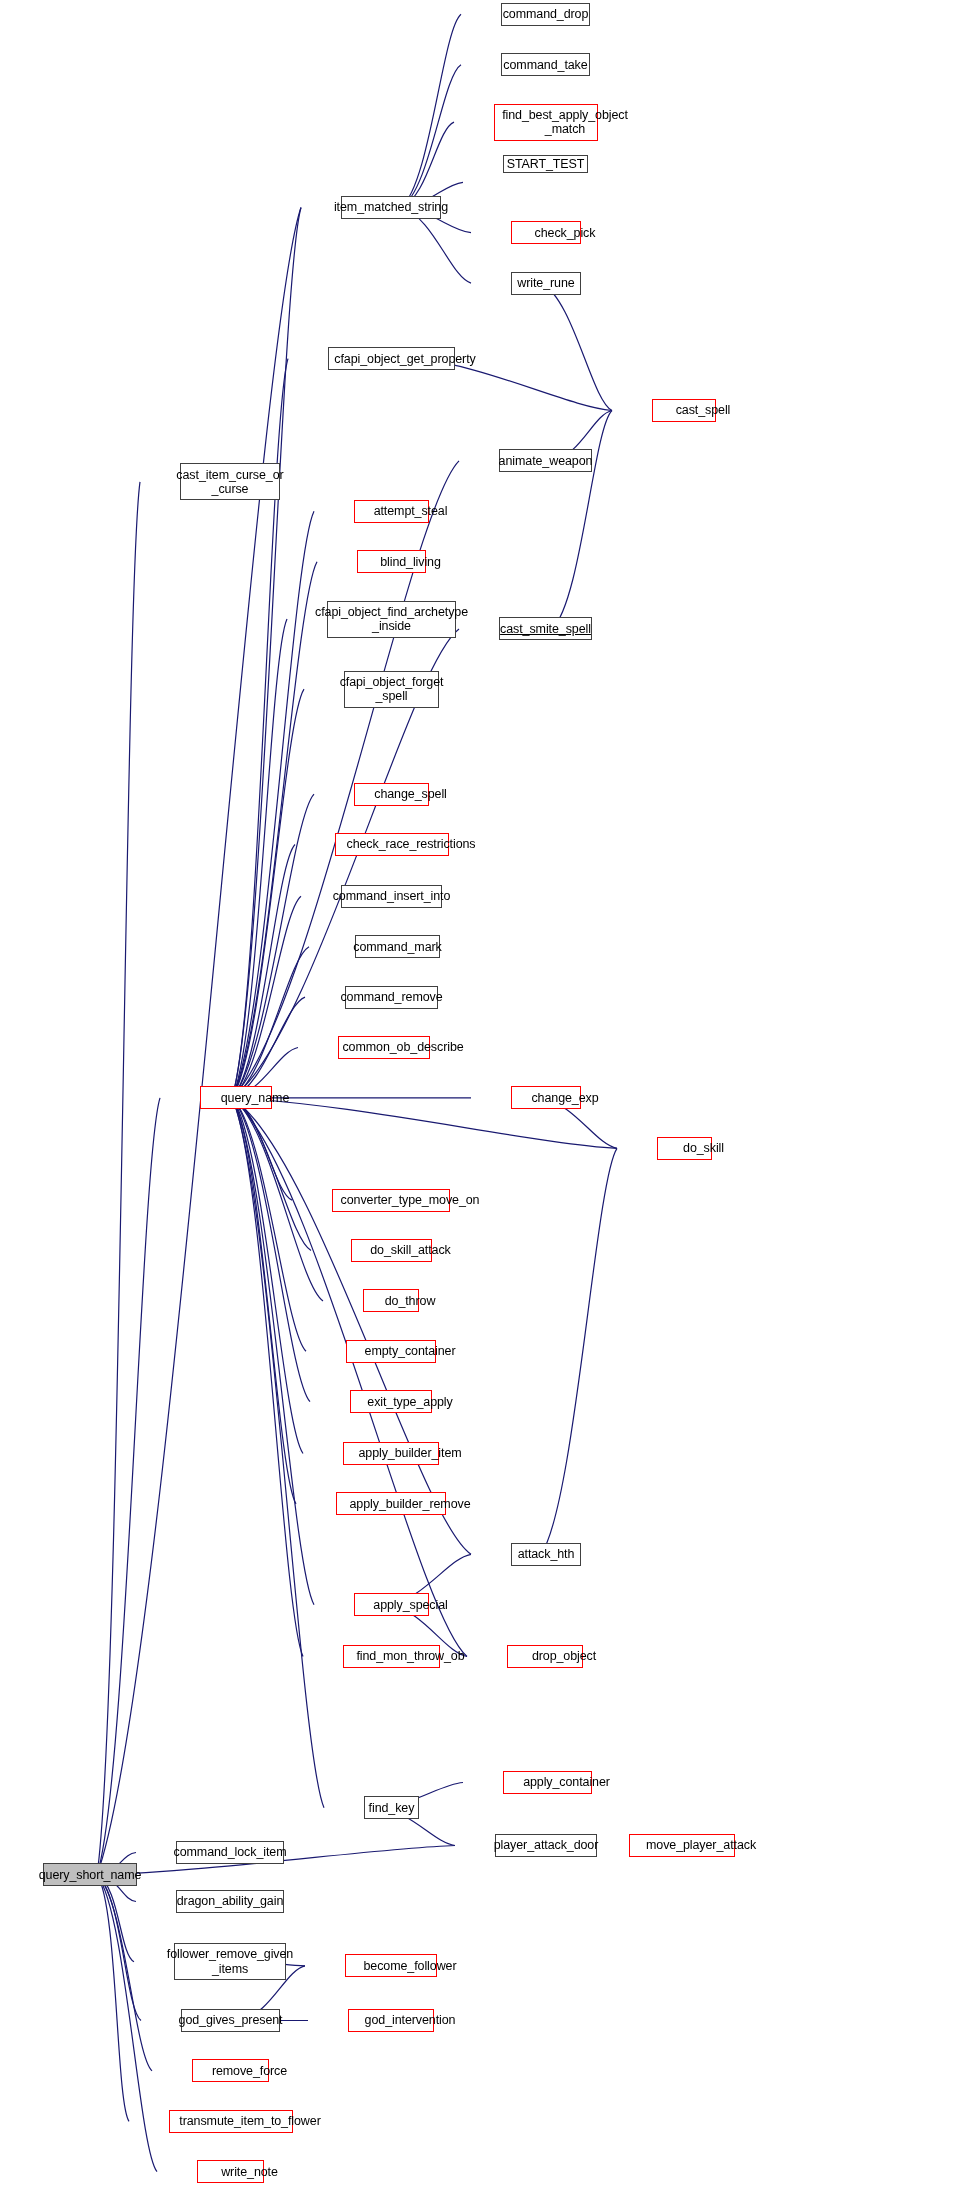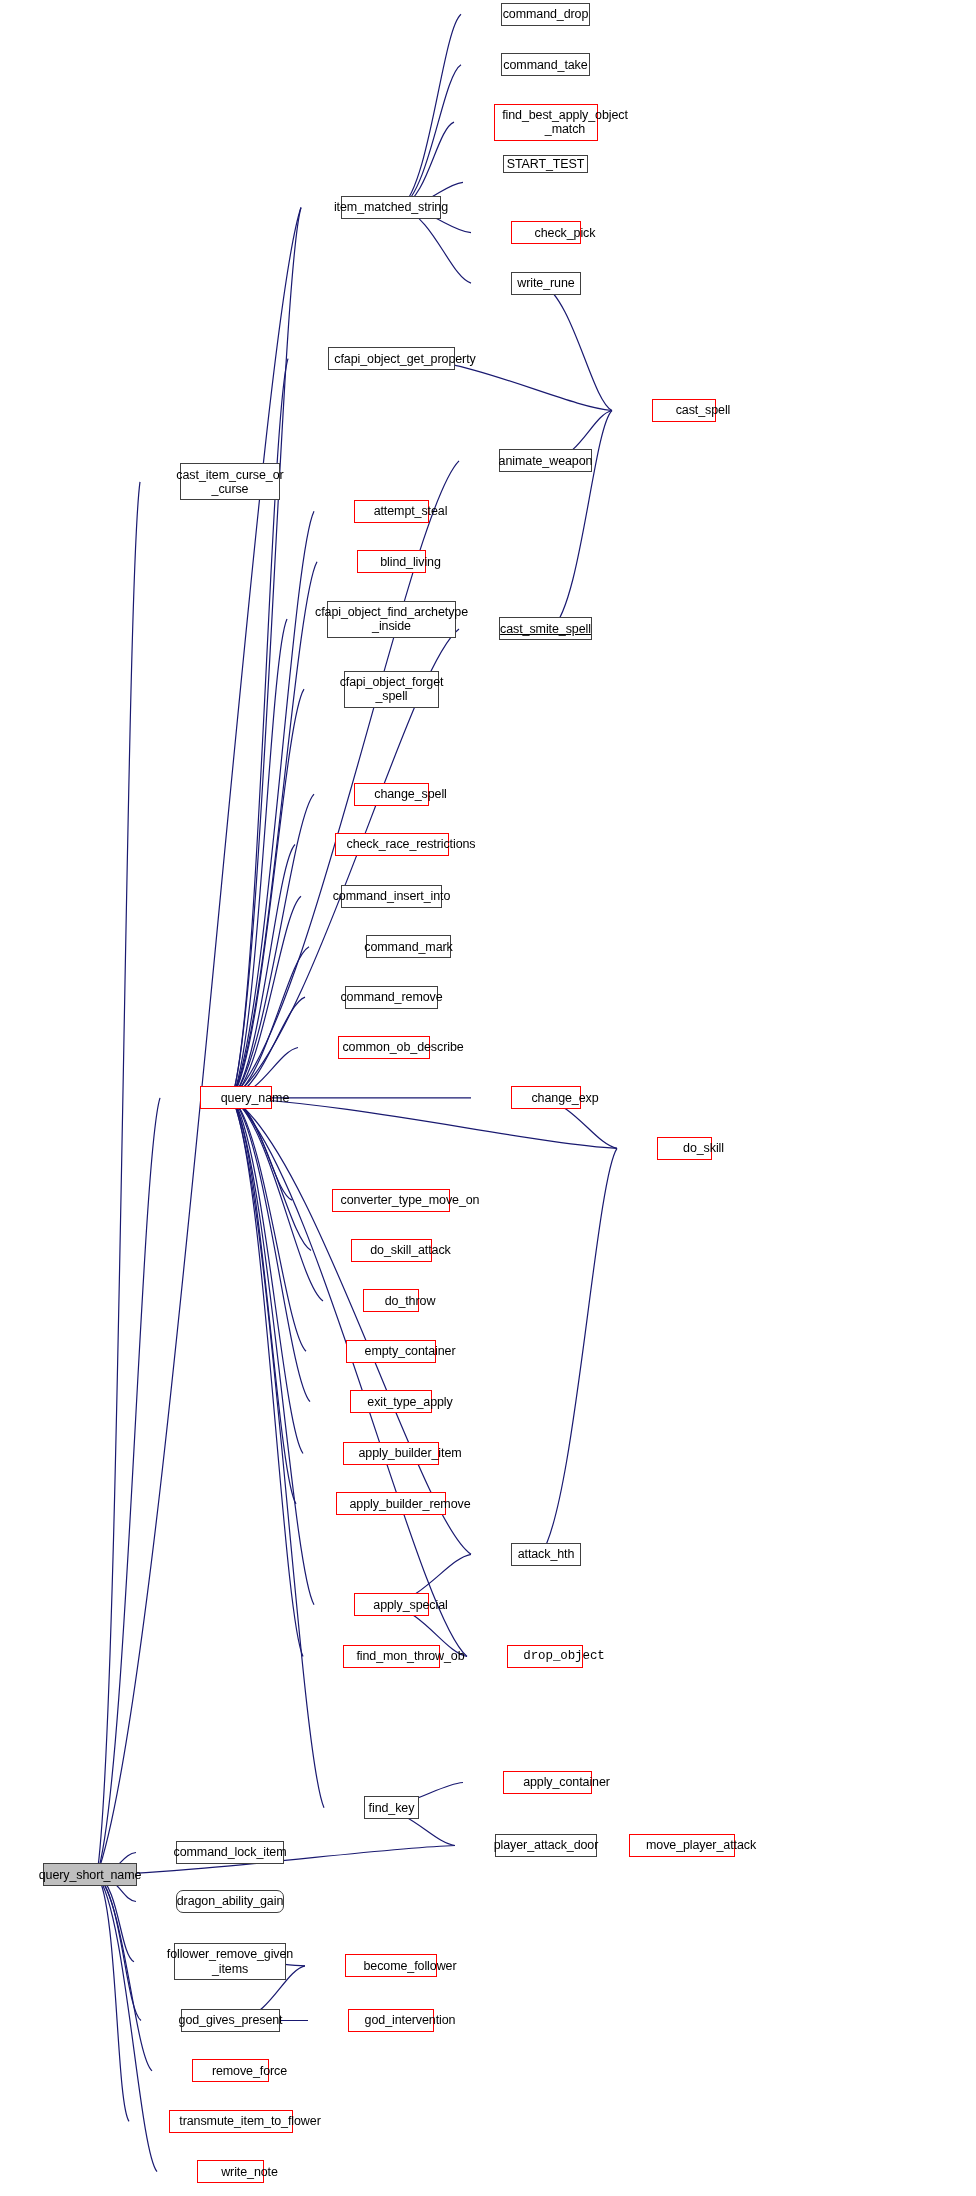--- a/index.html
+++ b/index.html
@@ -140,44 +140,44 @@
       <div class="node black" style="left: 459px; top: 617.4px; width: 93px; height: 23px; text-decoration: underline;">cast_smite_spell</div>
       <div class="node red" style="left: 314px; top: 499.8px; width: 75px; height: 23px;">attempt_steal</div>
       <div class="node red" style="left: 317px; top: 550.2px; width: 69px; height: 23px;">blind_living</div>
       <div class="node black" style="left: 287px; top: 600.6px; width: 129px; height: 37px;">cfapi_object_find_archetype
 _inside</div>
       <div class="node black" style="left: 304px; top: 670.6px; width: 95px; height: 37px;">cfapi_object_forget
 _spell</div>
       <div class="node red" style="left: 314px; top: 782.6px; width: 75px; height: 23px;">change_spell</div>
       <div class="node red" style="left: 295px; top: 833px; width: 114px; height: 23px;">check_race_restrictions</div>
       <div class="node black" style="left: 301px; top: 884.8px; width: 101px; height: 23px;">command_insert_into</div>
-      <div class="node black" style="left: 326px; top: 935.2px; width: 85px; height: 23px;">command_mark</div>
+      <div class="node black" style="left: 315px; top: 935.2px; width: 85px; height: 23px;">command_mark</div>
       <div class="node black" style="left: 305px; top: 985.6px; width: 93px; height: 23px;">command_remove</div>
       <div class="node red" style="left: 298px; top: 1036px; width: 92px; height: 23px;">common_ob_describe</div>
       <div class="node red" style="left: 160px; top: 1086.4px; width: 72px; height: 23px;">query_name</div>
       <div class="node red" style="left: 471px; top: 1086.4px; width: 70px; height: 23px;">change_exp</div>
       <div class="node red" style="left: 617px; top: 1136.8px; width: 55px; height: 23px;">do_skill</div>
       <div class="node red" style="left: 292px; top: 1188.6px; width: 118px; height: 23px;">converter_type_move_on</div>
       <div class="node red" style="left: 311px; top: 1239px; width: 81px; height: 23px;">do_skill_attack</div>
       <div class="node red" style="left: 323px; top: 1289.4px; width: 56px; height: 23px;">do_throw</div>
       <div class="node red" style="left: 306px; top: 1339.8px; width: 90px; height: 23px;">empty_container</div>
       <div class="node red" style="left: 310px; top: 1390.2px; width: 82px; height: 23px;">exit_type_apply</div>
       <div class="node red" style="left: 303px; top: 1442px; width: 96px; height: 23px;">apply_builder_item</div>
       <div class="node red" style="left: 296px; top: 1492.4px; width: 110px; height: 23px;">apply_builder_remove</div>
       <div class="node black" style="left: 471px; top: 1542.8px; width: 70px; height: 23px;">attack_hth</div>
       <div class="node red" style="left: 314px; top: 1593.2px; width: 75px; height: 23px;">apply_special</div>
       <div class="node red" style="left: 303px; top: 1645px; width: 97px; height: 23px;">find_mon_throw_ob</div>
-      <div class="node red" style="left: 467px; top: 1645px; width: 76px; height: 23px; font-family: Liberation Mono, monospace;">drop_object</div>
+      <div class="node red" style="left: 467px; top: 1645px; width: 76px; height: 23px;">drop_object</div>
       <div class="node red" style="left: 463px; top: 1771px; width: 89px; height: 23px;">apply_container</div>
       <div class="node black" style="left: 324px; top: 1796.2px; width: 55px; height: 23px;">find_key</div>
       <div class="node black" style="left: 455px; top: 1834px; width: 102px; height: 23px;">player_attack_door</div>
       <div class="node red" style="left: 589px; top: 1834px; width: 106px; height: 23px;">move_player_attack</div>
       <div class="node current" style="left: 3px; top: 1863.4px; width: 94px; height: 23px;">query_short_name</div>
       <div class="node black" style="left: 136px; top: 1841px; width: 108px; height: 23px;">command_lock_item</div>
-      <div class="node black" style="left: 136px; top: 1890px; width: 108px; height: 23px; border-radius: 7px;">dragon_ability_gain</div>
+      <div class="node black" style="left: 136px; top: 1890px; width: 108px; height: 23px;">dragon_ability_gain</div>
       <div class="node black" style="left: 134px; top: 1943.2px; width: 112px; height: 37px;">follower_remove_given
 _items</div>
       <div class="node red" style="left: 305px; top: 1954.4px; width: 92px; height: 23px;">become_follower</div>
       <div class="node black" style="left: 141px; top: 2009px; width: 99px; height: 23px;">god_gives_present</div>
       <div class="node red" style="left: 308px; top: 2009px; width: 86px; height: 23px;">god_intervention</div>
       <div class="node red" style="left: 152px; top: 2059.4px; width: 77px; height: 23px;">remove_force</div>
       <div class="node red" style="left: 129px; top: 2109.8px; width: 124px; height: 23px;">transmute_item_to_flower</div>
       <div class="node red" style="left: 157px; top: 2160.2px; width: 67px; height: 23px;">write_note</div>
     </div>
 </div>

